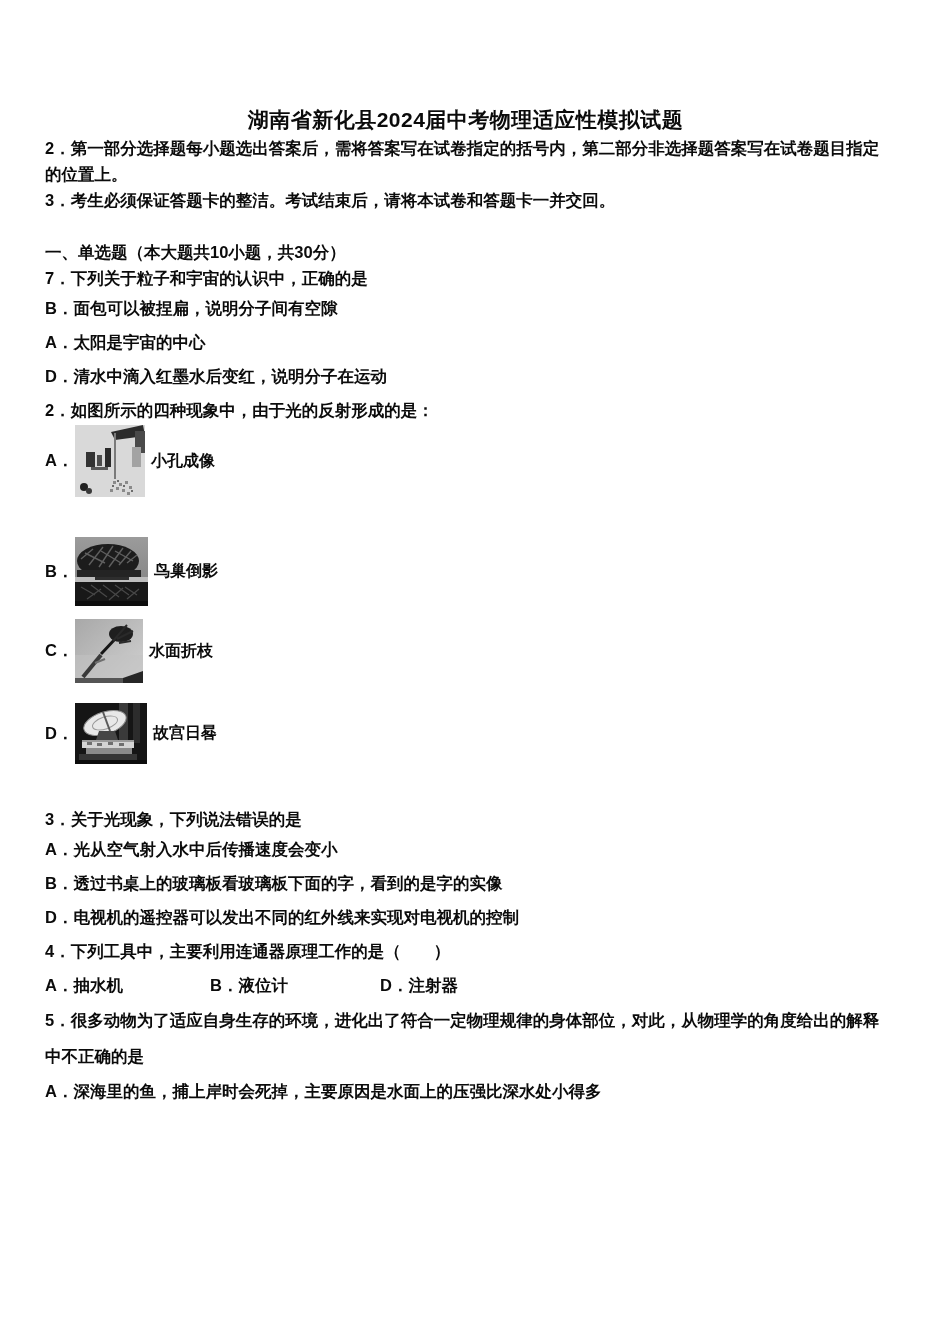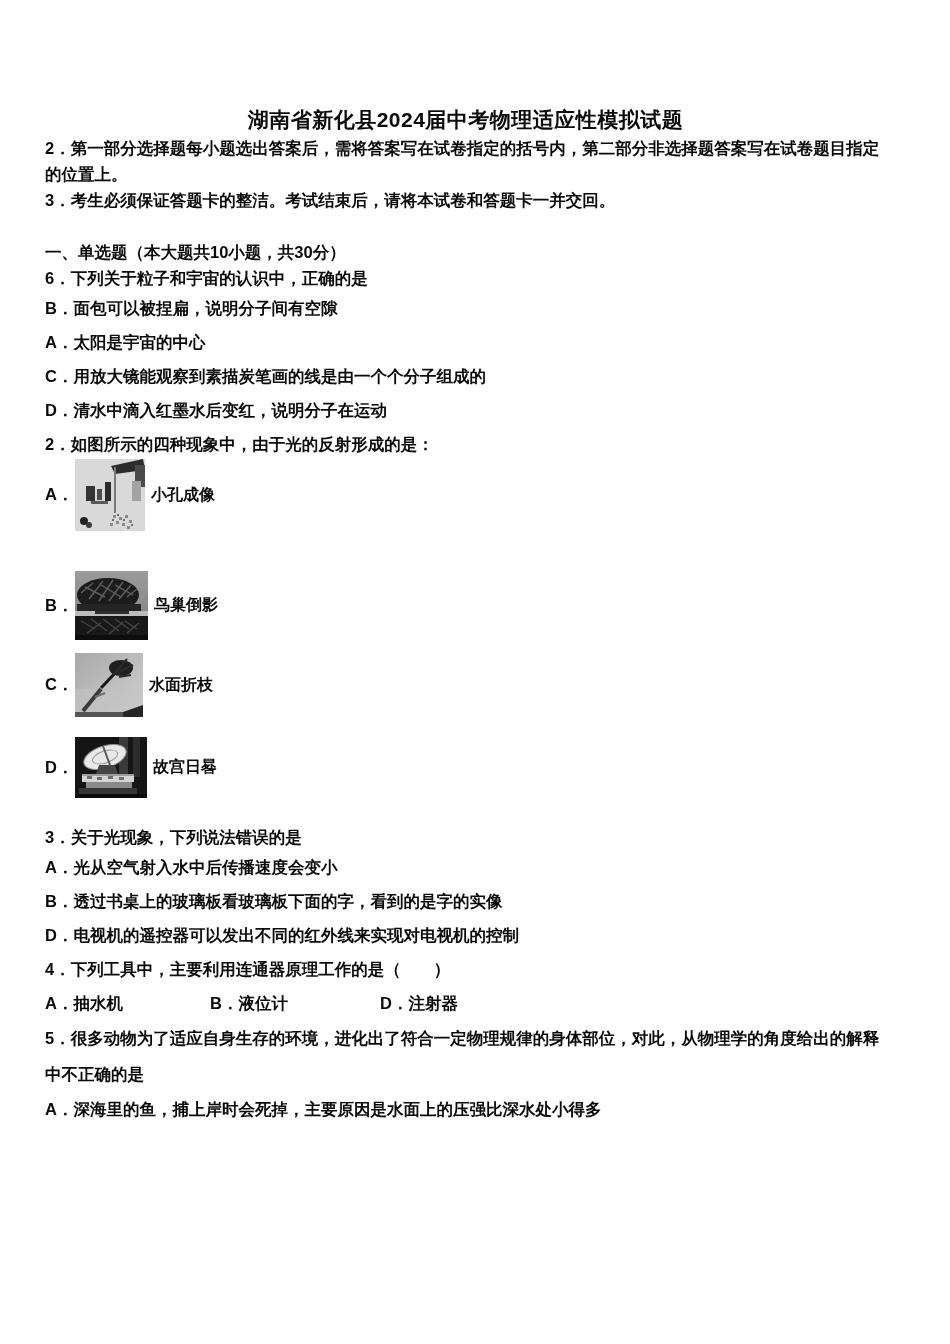--- a/index.html
+++ b/index.html
@@ -54,24 +54,23 @@
 
 <div class="page">
 
   <div class="title">湖南省新化县2024届中考物理适应性模拟试题</div>
 
   <div class="note">2．第一部分选择题每小题选出答案后，需将答案写在试卷指定的括号内，第二部分非选择题答案写在试卷题目指定的位置上。</div>
   <div class="note">3．考生必须保证答题卡的整洁。考试结束后，请将本试卷和答题卡一并交回。</div>
 
   <div class="sec-heading">一、单选题（本大题共10小题，共30分）</div>
 
-  <div class="q-text">6．下列关于粒子和宇宙的认识中，正确的是</div>
+  <div class="q-text">7．下列关于粒子和宇宙的认识中，正确的是</div>
   <div class="opt-line">B．面包可以被捏扁，说明分子间有空隙</div>
   <div class="opt-line">A．太阳是宇宙的中心</div>
-  <div class="opt-line">C．用放大镜能观察到素描炭笔画的线是由一个个分子组成的</div>
   <div class="opt-line">D．清水中滴入红墨水后变红，说明分子在运动</div>
 
   <div class="q-text" style="margin-top:4px;">2．如图所示的四种现象中，由于光的反射形成的是：</div>
 
   <div class="img-row row-a">
     <span class="opt-label">A．</span>
     <svg class="photo" width="70" height="72" viewBox="0 0 70 72">
       <rect x="0" y="0" width="70" height="72" fill="#d9d9d9"></rect>
       <polygon points="36,7 68,0 70,11 40,15" fill="#2c2c2c"></polygon>
       <rect x="60" y="6" width="10" height="22" fill="#4a4a4a"></rect>
@@ -173,21 +172,21 @@
       <g fill="#6f6f6f">
         <rect x="12" y="39" width="5" height="3"></rect>
           <rect x="22" y="40" width="5" height="3"></rect>
         <rect x="33" y="39" width="5" height="3"></rect>
           <rect x="44" y="40" width="5" height="3"></rect>
       </g>
     </svg>
     <span class="caption">故宫日晷</span>
   </div>
 
-  <div class="q-text" style="margin-top:26px;">3．关于光现象，下列说法错误的是</div>
+  <div class="q-text" style="margin-top:42px;">3．关于光现象，下列说法错误的是</div>
   <div class="opt-line">A．光从空气射入水中后传播速度会变小</div>
   <div class="opt-line">B．透过书桌上的玻璃板看玻璃板下面的字，看到的是字的实像</div>
   <div class="opt-line">D．电视机的遥控器可以发出不同的红外线来实现对电视机的控制</div>
 
   <div class="q-text tall">4．下列工具中，主要利用连通器原理工作的是（　　）</div>
   <div class="opt-grid">
     <span class="c1">A．抽水机</span>
     <span class="c2">B．液位计</span>
     <span class="c4">D．注射器</span>
   </div>

